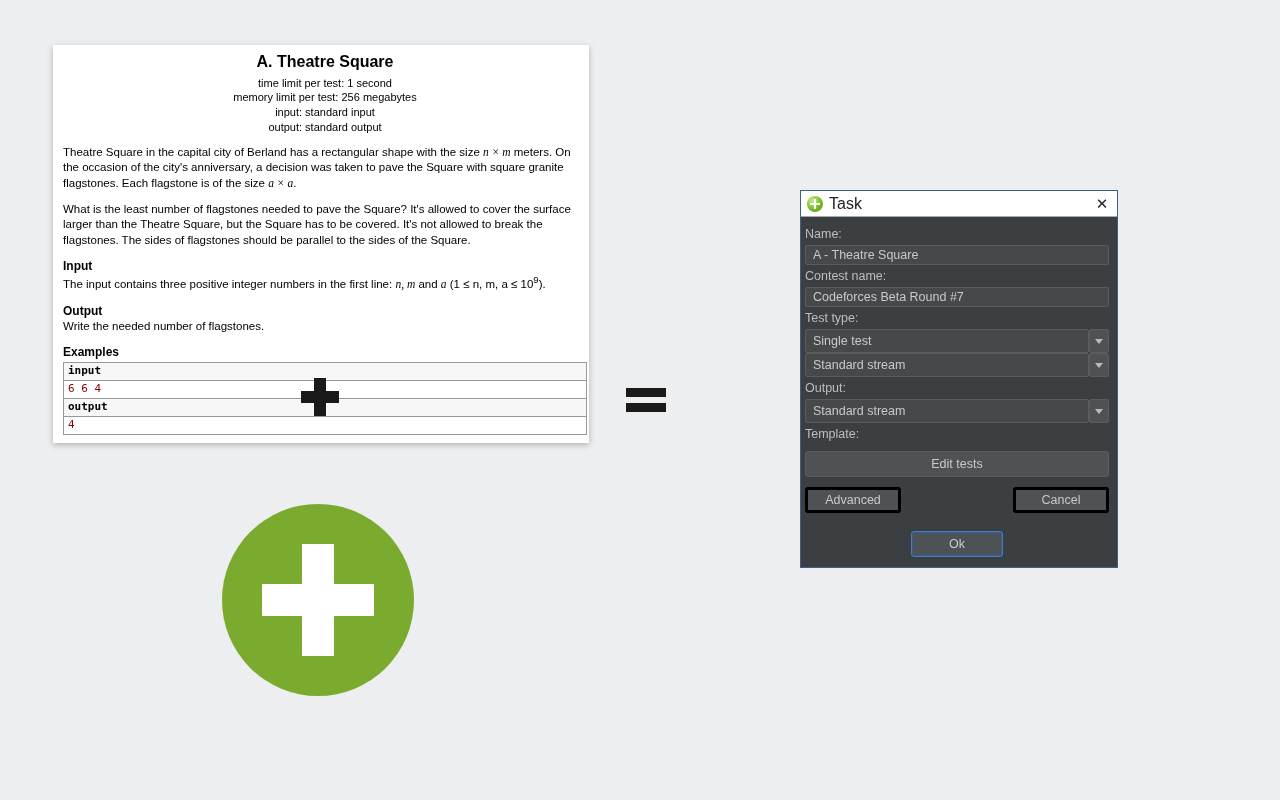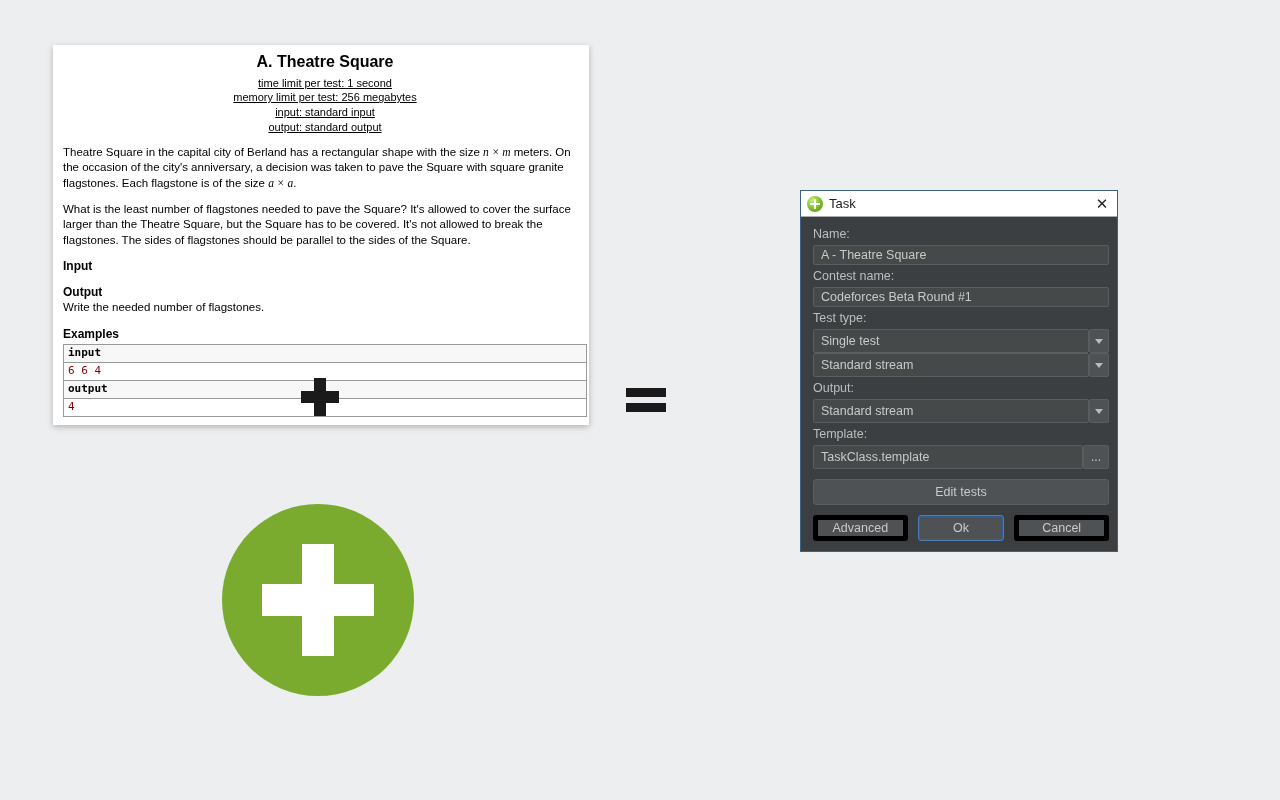--- a/index.html
+++ b/index.html
@@ -23,21 +23,21 @@
     color: #000;
     line-height: 1.35;
     box-shadow: 0 2px 6px rgba(0,0,0,.25);
   }
   .problem-panel h1 {
     font-size: 16px;
     font-weight: bold;
     text-align: center;
     margin-bottom: 3px;
   }
-  .problem-panel .meta { text-align: center; font-size: 11px; text-decoration: underline; }
+  .problem-panel .meta { text-align: center; font-size: 11px; }
   .problem-panel p { margin-top: 10px; }
   .problem-panel .sec { font-weight: bold; margin-top: 10px; font-size: 12px; }
   .problem-panel .math { font-style: italic; font-family: "Times New Roman", serif; }
   .ex-table {
     width: 100%;
     border-collapse: collapse;
     margin-top: 2px;
     font-family: Consolas, monospace;
     font-size: 11px;
   }
@@ -105,24 +105,24 @@
     width: 16px; height: 16px; border-radius: 50%;
     background: radial-gradient(circle at 35% 30%, #c6f07a, #6eae1f 65%);
     margin-right: 6px;
     position: relative;
   }
   .titlebar .app-icon::before, .titlebar .app-icon::after {
     content:""; position:absolute; background:#fff;
   }
   .titlebar .app-icon::before { left:7px; top:3px; width:2px; height:10px; }
   .titlebar .app-icon::after  { left:3px; top:7px; width:10px; height:2px; }
-  .titlebar .title { flex: 1; font-size: 13px; }
+  .titlebar .title { flex: 1; font-size: 16px; }
   .titlebar .close { width:18px; text-align:center; font-size:15px; line-height:15px; cursor:default; }
 
-  .dlg-body { padding: 6px 8px 10px 12px; border-radius: 8px; }
+  .dlg-body { padding: 6px 8px 10px 4px; border-radius: 8px; }
   .lbl { margin: 4px 0 4px 0; color:#bdbdbd; font-size:12.5px; }
   .field {
     width: 100%;
     height: 20px;
     background: #45494a;
     border: 1px solid #5a5d5f;
     color: #c9c9c9;
     padding: 0 7px;
     font-size: 12.5px;
     display:flex; align-items:center;
@@ -166,44 +166,47 @@
     display:flex; align-items:center; justify-content:center;
     font-size:12.5px;
   }
   .btn-row {
     display:flex; gap:10px;
     margin-top:10px;
   }
   .btn-row .btn {
     flex:1; height:26px;
     background:#4e5254;
-    border:5px solid #000000;
+    border:3px solid #000000;
     color:#c9c9c9;
     border-radius:3px;
     display:flex; align-items:center; justify-content:center;
     font-size:12.5px;
   }
-  .btn-row .btn.primary { border:1px solid #4a7bb4; box-shadow:0 0 0 1px #2e5f9a inset; }
+  .btn-row .btn.primary { border:1px solid #4a7bb4; box-shadow:0 0 0 1px #2e5f9a inset;margin-top:44px; }
 </style>
 </head>
 <body>
 
 <div class="problem-panel">
   <h1>A. Theatre Square</h1>
   <div class="meta">time limit per test: 1 second</div>
   <div class="meta">memory limit per test: 256 megabytes</div>
   <div class="meta">input: standard input</div>
   <div class="meta">output: standard output</div>
 
   <p>
     <span>Theatre Square in the capital city of Berland has a rectangular shape with the size </span><span class="math">n × m</span><span> meters. On the occasion of the city's anniversary, a decision was taken to pave the Square with square granite flagstones. Each flagstone is of the size </span><span class="math">a × a</span><span>.</span>
   </p>
   <p>What is the least number of flagstones needed to pave the Square? It's allowed to cover the surface larger than the Theatre Square, but the Square has to be covered. It's not allowed to break the flagstones. The sides of flagstones should be parallel to the sides of the Square.</p>
 
   <div class="sec">Input</div>
+  <div>
+    <span>The input contains three positive integer numbers in the first line: </span><span class="math">n,  m</span><span> and </span><span class="math">a</span><span> (1 ≤ n, m, a ≤ 10</span><sup>9</sup><span>).</span>
+  </div>
 
   <div class="sec">Output</div>
   <div>Write the needed number of flagstones.</div>
 
   <div class="sec">Examples</div>
   <table class="ex-table">
     <tbody>
         <tr>
           <td class="hdr">input</td>
         </tr>
@@ -231,21 +234,21 @@
     <div class="close">✕</div>
   </div>
   <div class="dlg-body">
     <div class="lbl">Name:</div>
     <div class="field">
         <span>A - Theatre Square</span>
       </div>
 
     <div class="lbl">Contest name:</div>
     <div class="field">
-        <span>Codeforces Beta Round #1</span>
+        <span>Codeforces Beta Round #7</span>
       </div>
 
     <div class="lbl">Test type:</div>
     <div class="row">
       <div class="combo">
           <span>Single test</span>
         </div>
       <div class="combo-arrow">
           <svg viewBox="0 0 8 8">
             <polygon points="0,2 8,2 4,7" fill="#bbb"></polygon>
@@ -270,28 +273,20 @@
           <span>Standard stream</span>
         </div>
       <div class="combo-arrow">
           <svg viewBox="0 0 8 8">
             <polygon points="0,2 8,2 4,7" fill="#bbb"></polygon>
           </svg>
         </div>
     </div>
 
     <div class="lbl">Template:</div>
-    <div class="row">
-      <div class="combo">
-          <span>TaskClass.template</span>
-        </div>
-      <div class="browse-btn">
-          <span>...</span>
-        </div>
-    </div>
 
     <div class="wide-btn">
         <span>Edit tests</span>
       </div>
 
     <div class="btn-row">
       <div class="btn">
           <span>Advanced</span>
         </div>
       <div class="btn primary">

